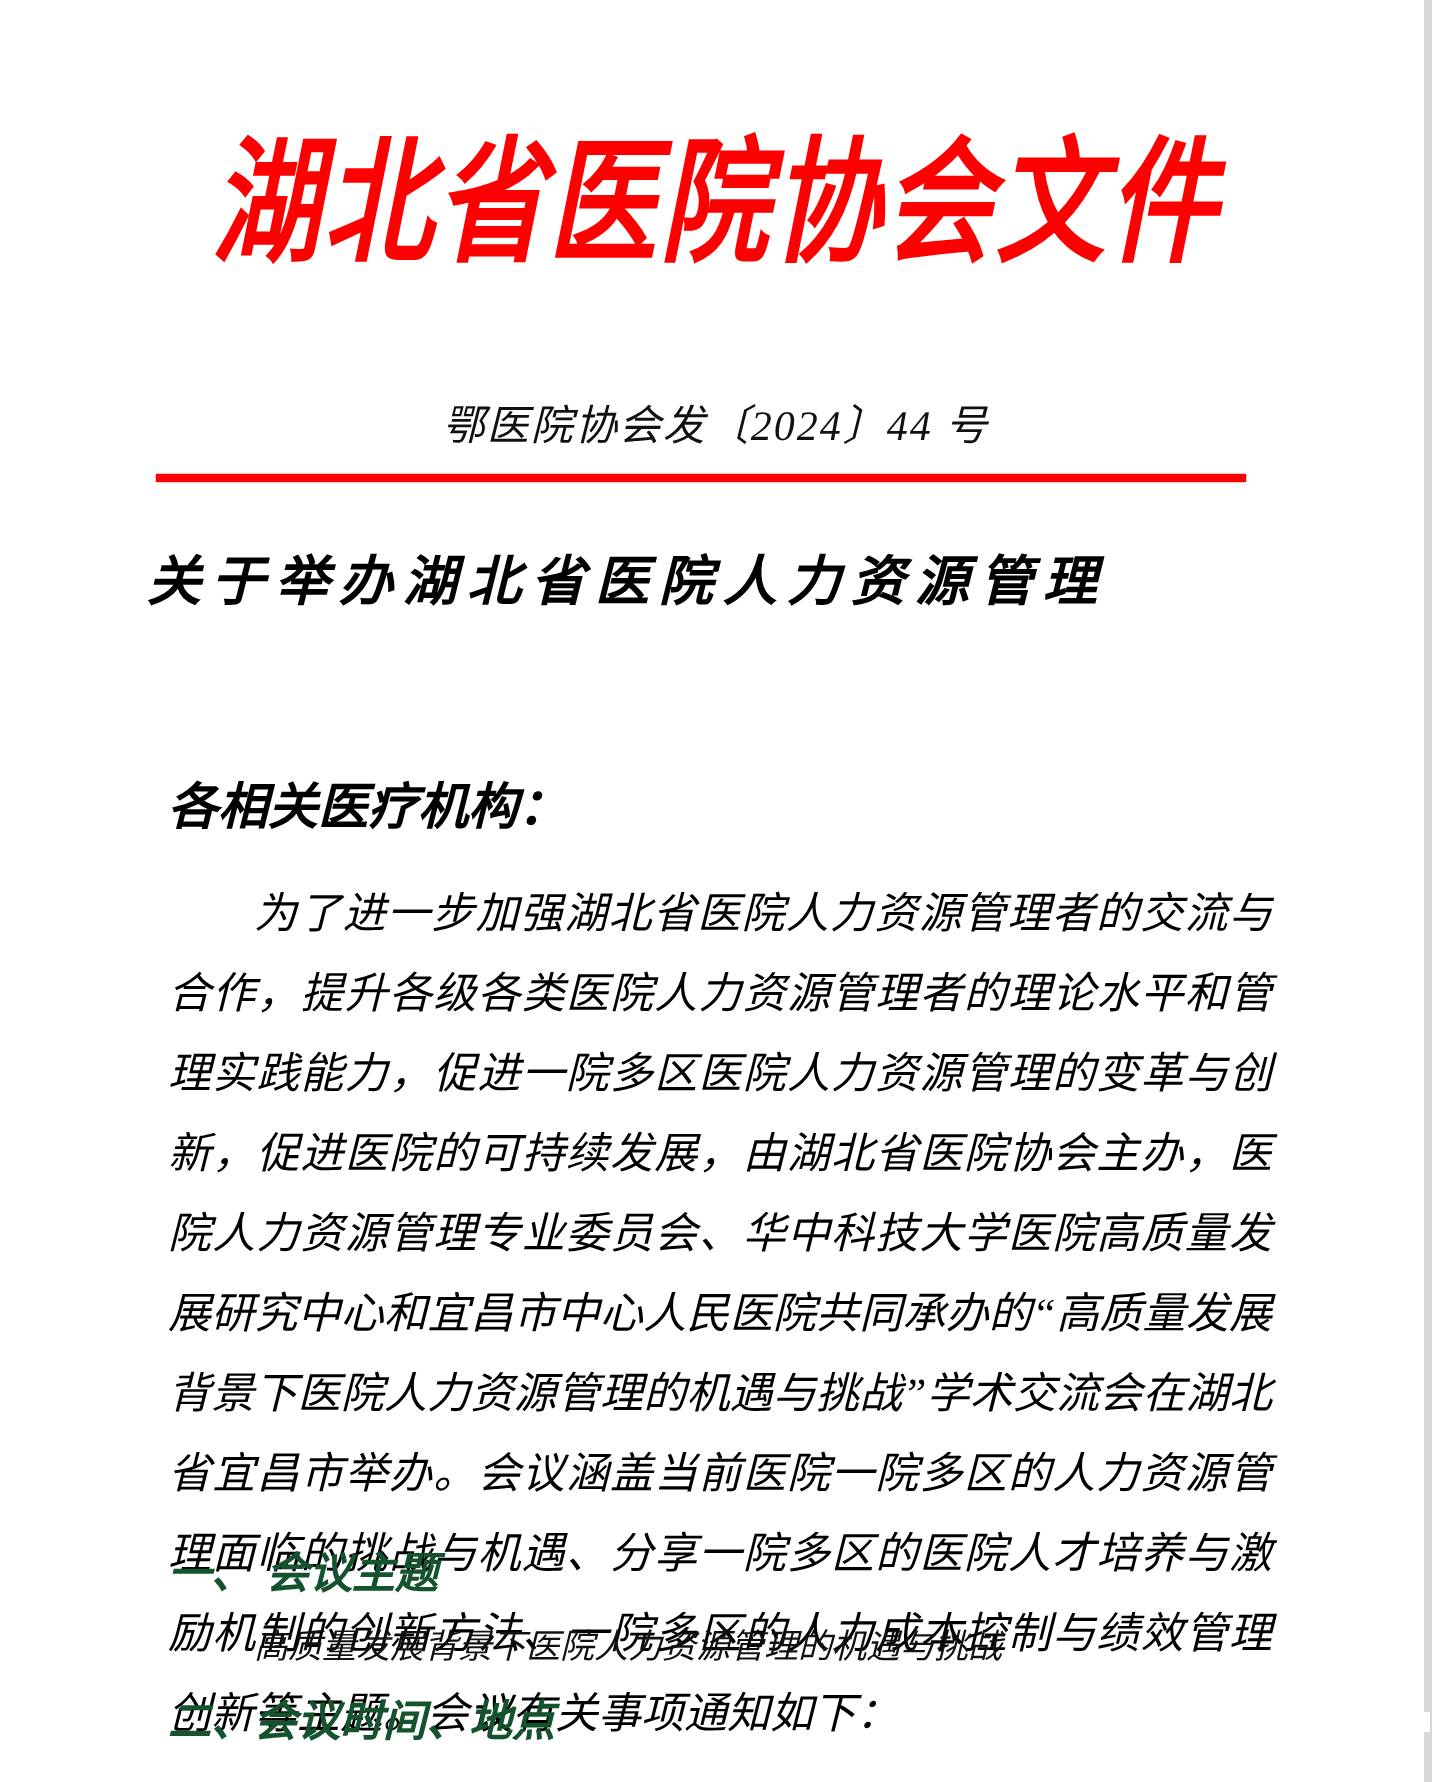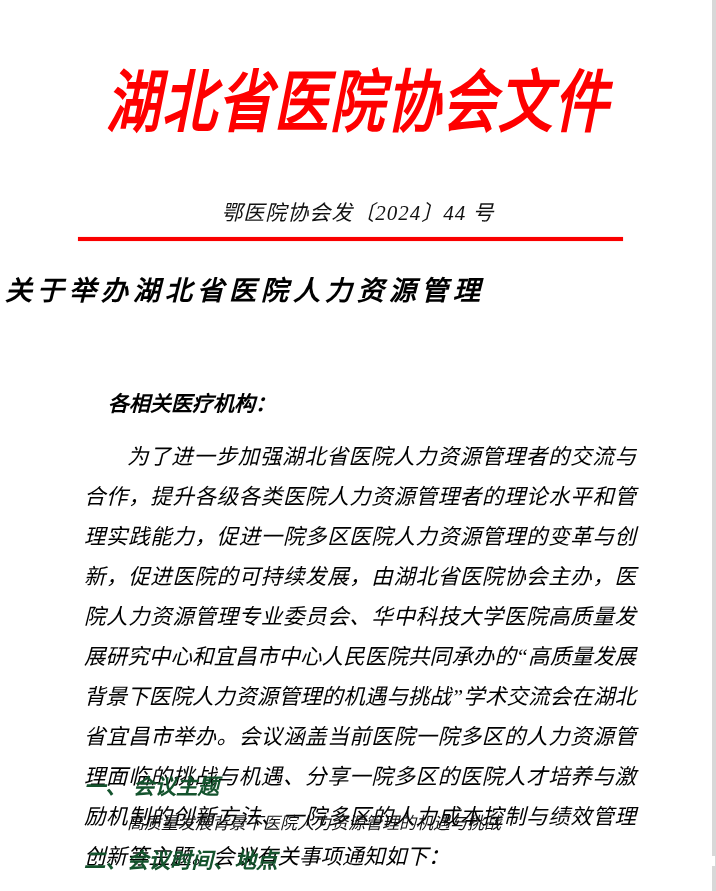--- a/index.html
+++ b/index.html
@@ -45,37 +45,37 @@
     position: absolute;
     top: 237px; left: 78px;
     width: 545px; height: 4px;
     background: #fa0000;
     box-shadow: 0 0 1px #ff5555;
   }
   
   .notice-title {
     position: absolute;
     top: 272px; left: 0; width: 622px;
+    text-align: center;
     color: #000000;
     font-weight: bold;
     font-size: 27px;
     line-height: 39px;
   }
   .notice-title .t1 { letter-spacing: 5px; padding-left: 5px; display: block; white-space: nowrap; }
   .notice-title .t2 { letter-spacing: 9px; padding-left: 9px; display: block; white-space: nowrap; }
   
   .salutation {
     position: absolute;
     top: 391px; left: 84px;
     font-family: "Liberation Sans", "DejaVu Sans", sans-serif;
     font-weight: bold;
-    font-size: 21px;
+    font-size: 25px;
     line-height: 26px;
     color: #000000;
-    margin-left: 24px;
   }
   
   .body-paragraph {
     position: absolute;
     top: 437px; left: 84px;
     width: 552px;
     font-size: 21.5px;
     line-height: 40px;
     color: #000000;
     text-align: justify;

